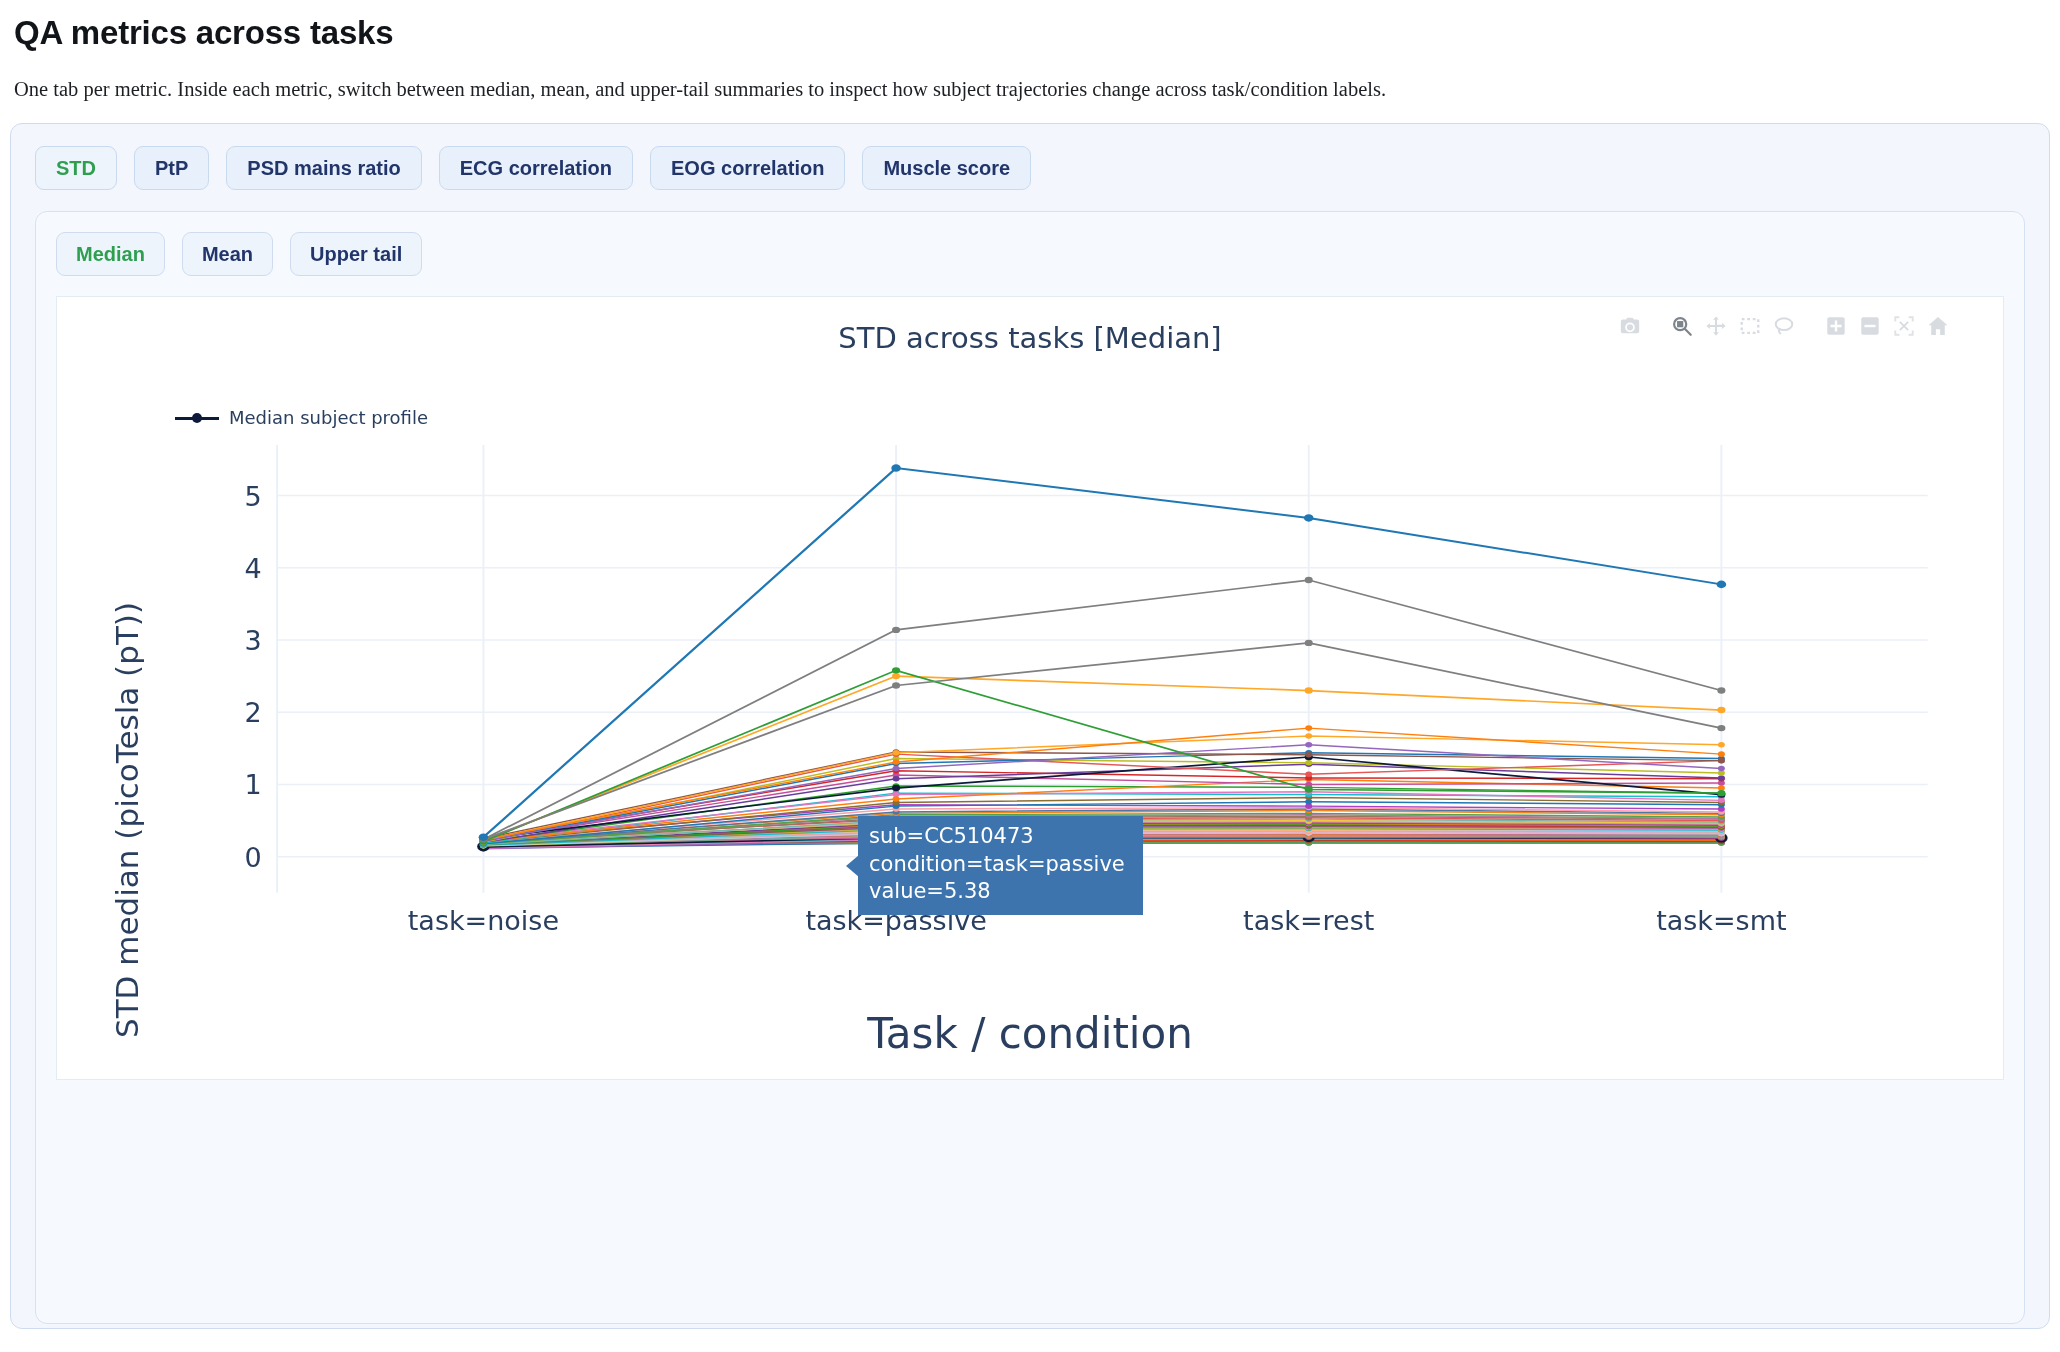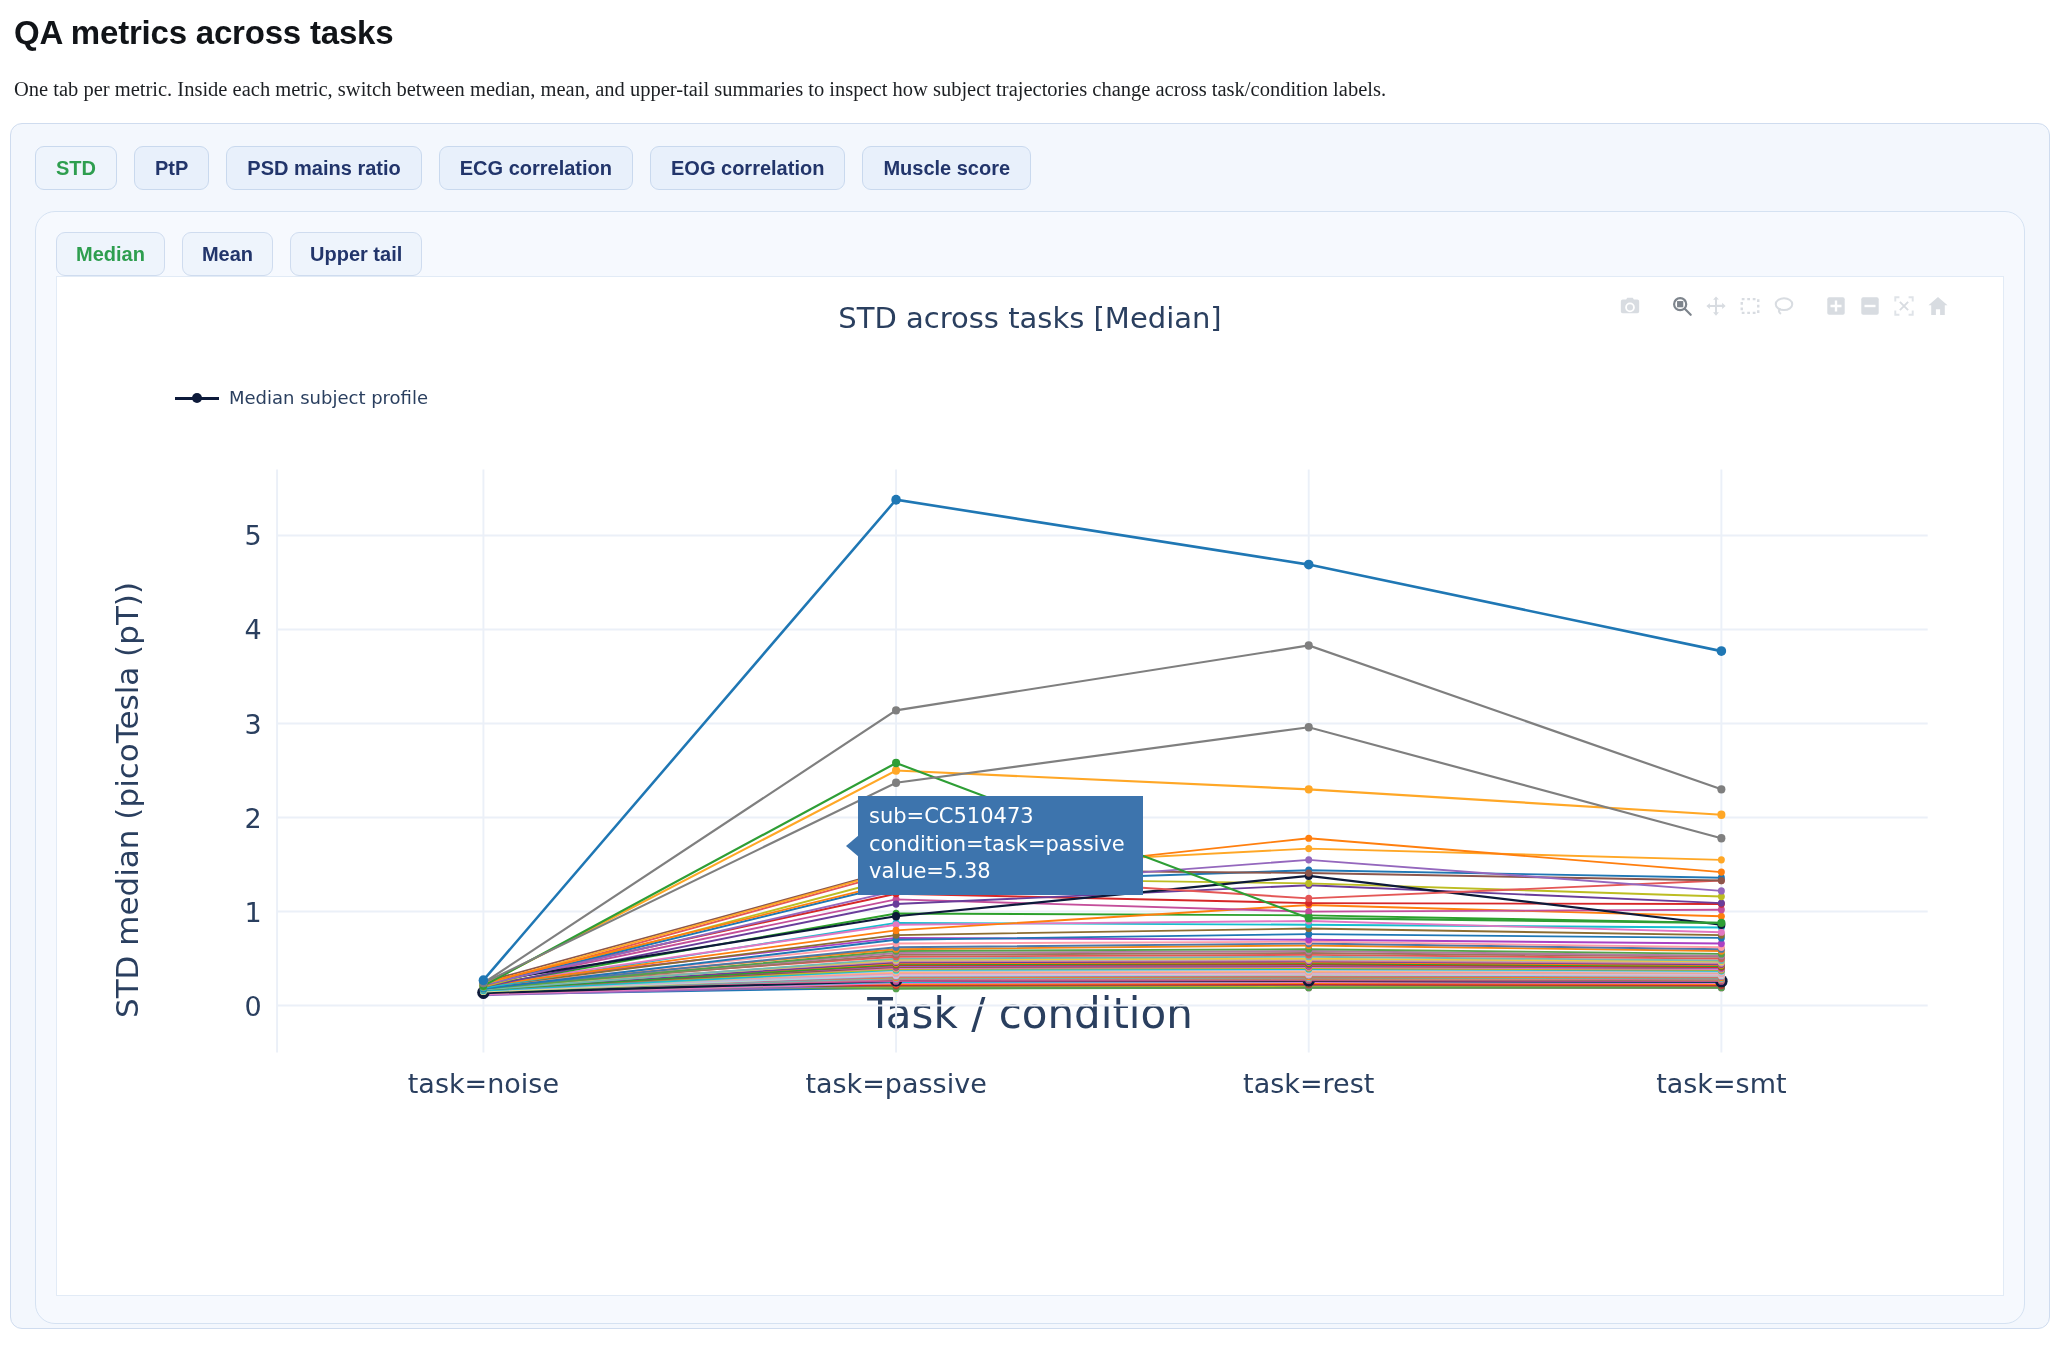--- a/index.html
+++ b/index.html
@@ -49,44 +49,45 @@
     line-height: 1;
     white-space: nowrap;
     cursor: pointer;
   }
   .tab.active { color: #2e9e4f; background: #eef4fc; }
 
   
   .summary-card {
     margin-top: 21px;
     border: 1px solid #d5e2f2;
-    border-radius: 20px;
+    border-radius: 12px;
     background: #f6f9fe;
     padding: 20px 20px 0 20px;
     height: 1113px;
   }
   .subtab {
     border: 1px solid #cfdcef;
     border-radius: 9px;
     background: #eef4fc;
     color: #22356b;
     font-size: 20px;
     font-weight: bold;
     padding: 11px 19px;
     line-height: 1;
     white-space: nowrap;
     cursor: pointer;
   }
   .subtab.active { color: #2e9e4f; }
 
   
   .plot-panel {
+    margin-top: 20px;
     background: #ffffff;
     border: 1px solid #e2ebf6;
-    height: 1020px;
+    height: 784px;
     position: relative;
     overflow: hidden;
   }
   .modebar {
     position: absolute; top: 12px; right: 30px;
     display: flex; align-items: center; gap: 0px;
   }
   .mb-group { display: flex; gap: 0px; margin-right: 18px; }
   .mb-btn {
     width: 34px; height: 34px;

